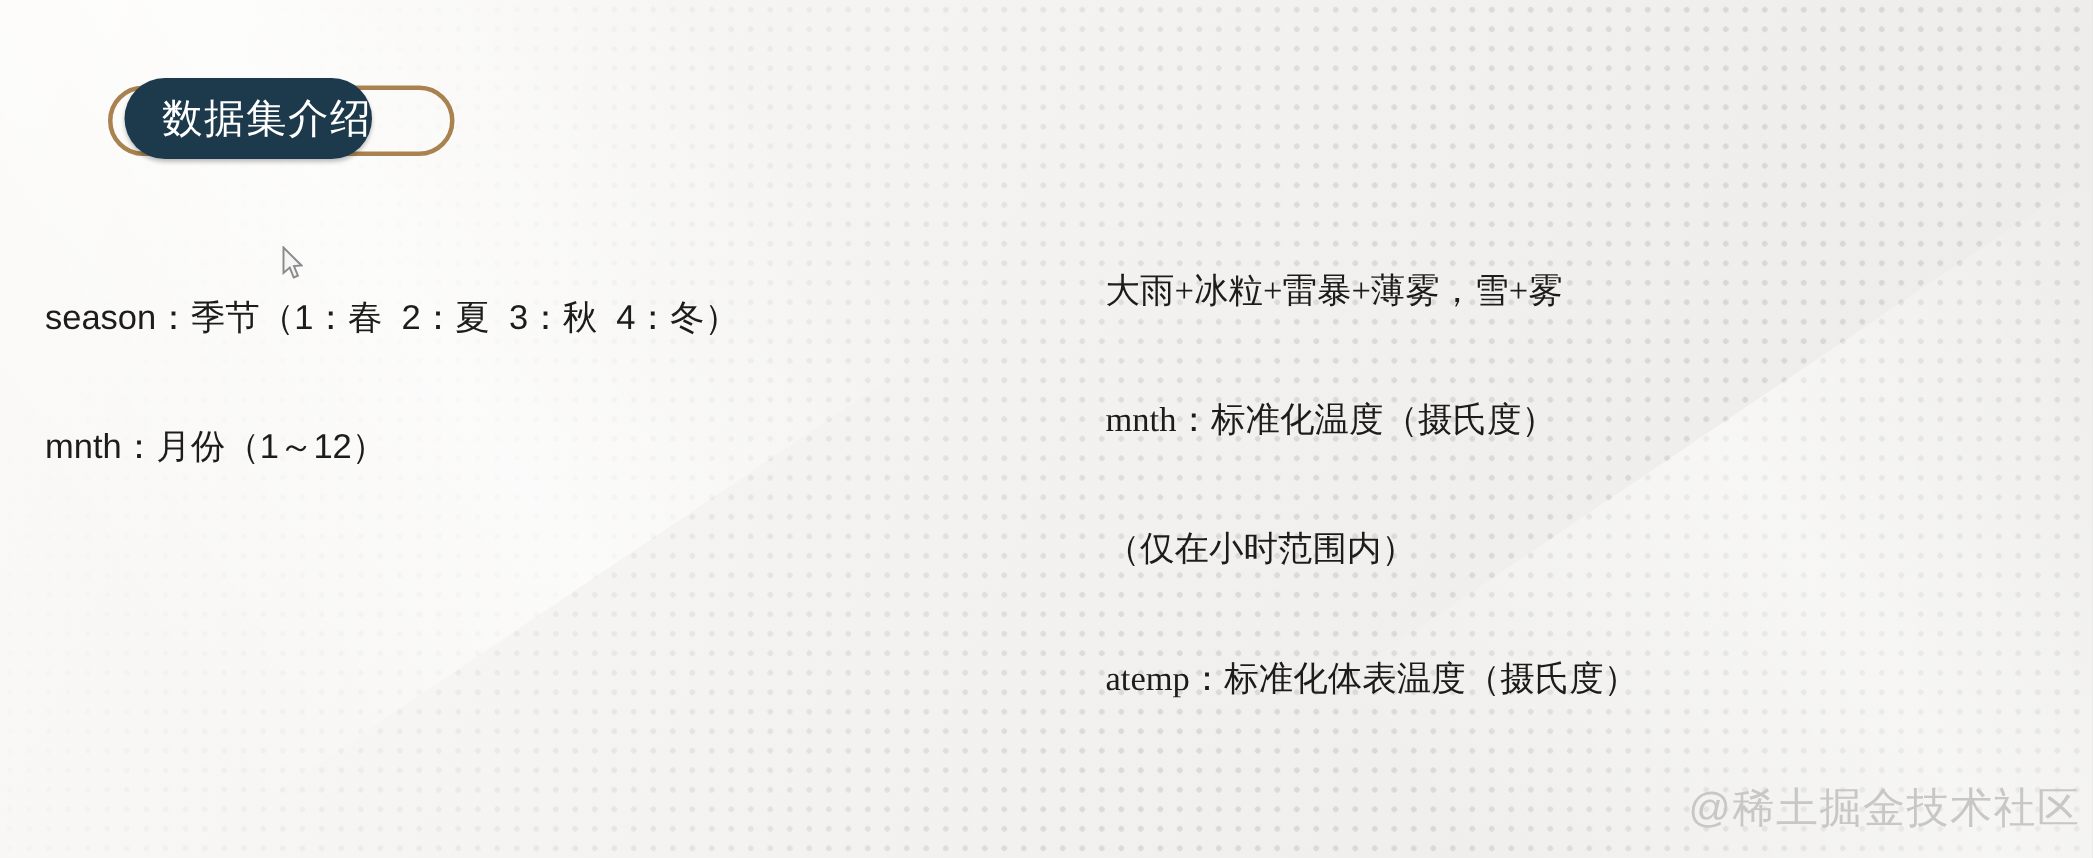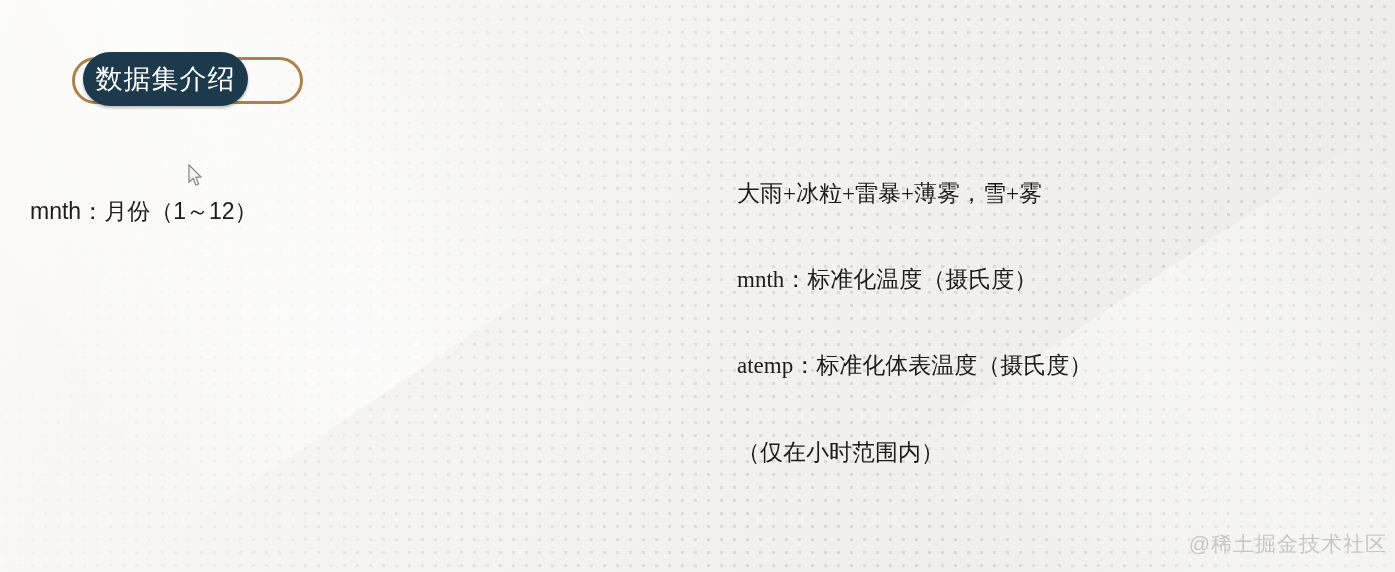--- a/index.html
+++ b/index.html
@@ -37,21 +37,21 @@
     width: 225px; height: 41px;
     border: 3px solid var(--badge-outline, #a9824f);
     border-radius: 24px;
     background: transparent;
   }
   .badge-pill {
     position: absolute; left: 83px; top: 52px;
     width: 165px; height: 54px;
     background: var(--badge-fill, #1d3a4c);
     border-radius: 27px;
-    display: flex; align-items: center; justify-content: center;
+    display: flex; align-items: center; justify-content: flex-end;
     box-shadow: 0 2px 3px rgba(0,0,0,0.25);
   }
   .badge-pill .title-text {
     color: #ffffff;
     font-size: 27px;
     letter-spacing: 1px;
     white-space: nowrap;
   }
 
   
@@ -60,54 +60,55 @@
   .col-left  { left: 30px;  top: 142px; width: 700px; }
   .col-right { left: 737px; top: 124px; width: 658px; overflow: hidden; }
   .col-right .line { height: 32.2px; line-height: 32.2px; font-family: Liberation Serif, serif; }
 
   
   .cursor { position: absolute; left: 186px; top: 164px; width: 16px; height: 24px; pointer-events: none; }
 
   
   .watermark {
     position: absolute; right: 8px; bottom: 14px;
-    font-size: 21px;
+    font-size: 28px;
     color: var(--watermark-text, #c9c7c3);
     letter-spacing: 1px;
     text-align: center;
   }
 </style>
 </head>
 <body>
 
 <div class="stage">
   <div class="dots"></div>
   <div class="sheen s1"></div>
   <div class="sheen s2"></div>
 
   <div class="badge-outline"></div>
   <div class="badge-pill">
     <span class="title-text">数据集介绍</span>
   </div>
 
   <div class="col col-left">
+    <div class="line">season：季节（1：春  2：夏  3：秋  4：冬）</div>
     <div class="line">mnth：月份（1～12）</div>
     
     
     
     
     
     
   </div>
 
   <div class="col col-right">
     <div class="line">大雨+冰粒+雷暴+薄雾，雪+雾</div>
     <div class="line">mnth：标准化温度（摄氏度）</div>
+    <div class="line">（仅在小时范围内）</div>
     <div class="line">atemp：标准化体表温度（摄氏度）</div>
-    <div class="line">（仅在小时范围内）</div>
     
     
     
     
     
     
     
   </div>
 
   <svg class="cursor" viewBox="0 0 16 24">

